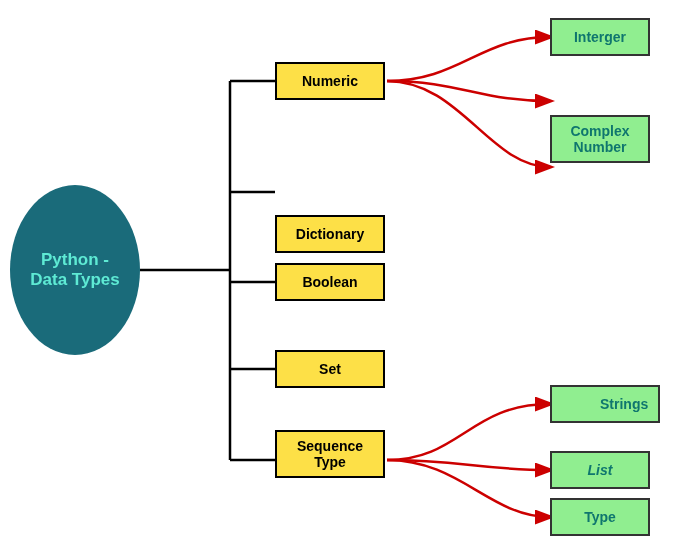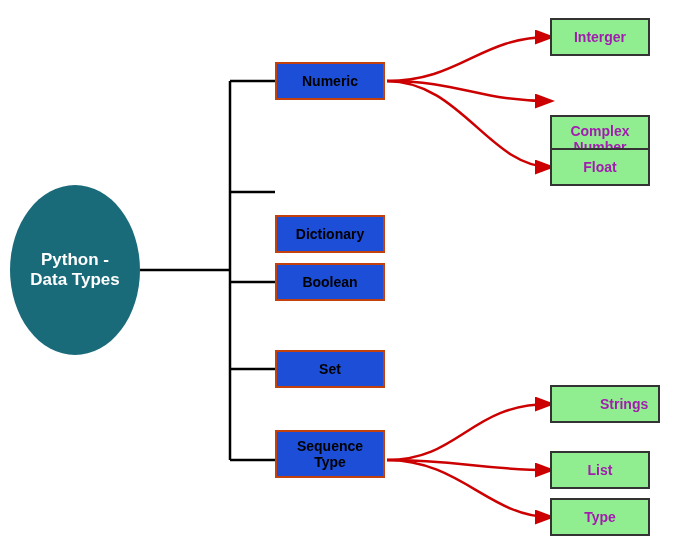--- a/index.html
+++ b/index.html
@@ -33,62 +33,62 @@
       justify-content: center;
       text-align: center;
       font-weight: bold;
     }
 
     .node-ellipse {
       width: 130px;
       height: 170px;
       background: #1a6b7a;
       border-radius: 50%;
-      color: #ffffff;
+      color: #5eead4;
       font-size: 17px;
       font-weight: bold;
       left: 10px;
       top: 185px;
     }
 
     .node-yellow {
-      background: #1d4ed8;
-      border: 2px solid #c2410c;
+      background: #fde047;
+      border: 2px solid #000000;
       color: #000;
       font-size: 14px;
       font-weight: bold;
       padding: 6px 10px;
       min-width: 110px;
       min-height: 38px;
     }
 
     .node-green {
       background: #90ee90;
       border: 2px solid #333;
-      color: #a21caf;
+      color: #0f766e;
       font-size: 14px;
       font-weight: bold;
       padding: 6px 10px;
       min-width: 100px;
       min-height: 38px;
     }
 
     
     .node-numeric    { left: 275px; top: 62px; }
     .node-dictionary { left: 275px; top: 173px; margin-top: 42px; }
     .node-boolean    { left: 275px; top: 263px; }
     .node-set        { left: 275px; top: 350px; }
     .node-sequence   { left: 275px; top: 430px; }
 
     
     .node-integer    { left: 550px; top: 18px; }
     .node-complex    { left: 550px; top: 82px; margin-top: 33px; }
     .node-float      { left: 550px; top: 148px; }
     .node-strings    { left: 550px; top: 385px; padding-left: 48px; }
-    .node-list       { left: 550px; top: 451px; }
+    .node-list       { left: 550px; top: 451px; font-style: italic; }
     .node-tuple      { left: 550px; top: 498px; }
   </style>
 </head>
 <body>
 
 <div class="diagram">
 
   <svg class="lines">
 
     <line x1="140" y1="270" x2="230" y2="270" stroke="#000" stroke-width="2.5"></line>
@@ -139,23 +139,20 @@
   <div class="node node-yellow node-sequence">
     <span>Sequence<br>Type</span>
   </div>
 
   <div class="node node-green node-integer">
     <span>Interger</span>
   </div>
   <div class="node node-green node-complex">
     <span>Complex<br>Number</span>
   </div>
-  <div class="node node-green node-float">
-    <span>Float</span>
-  </div>
   <div class="node node-green node-strings">
     <span>Strings</span>
   </div>
   <div class="node node-green node-list">
     <span>List</span>
   </div>
   <div class="node node-green node-tuple">
     <span>Type</span>
   </div>
 

